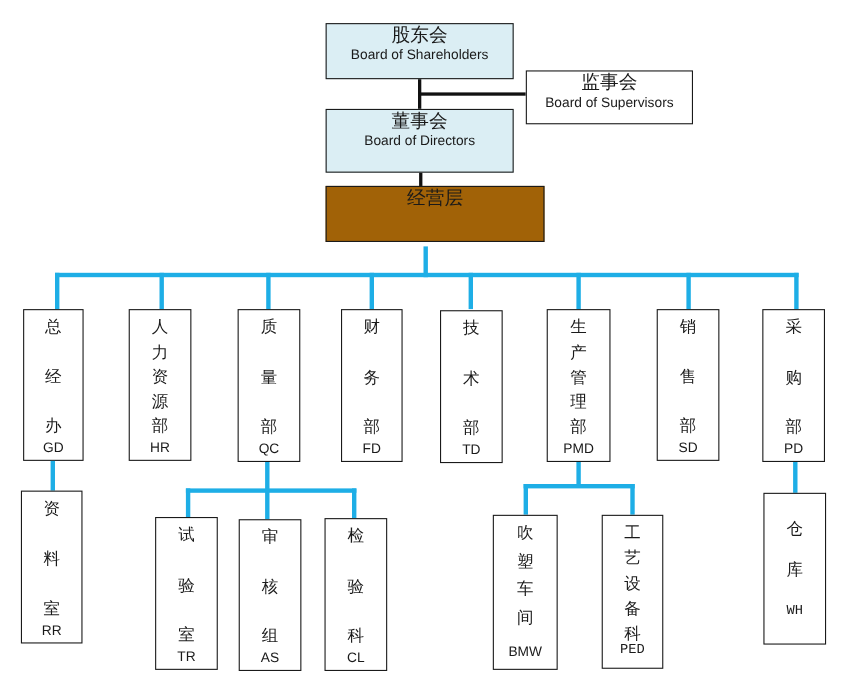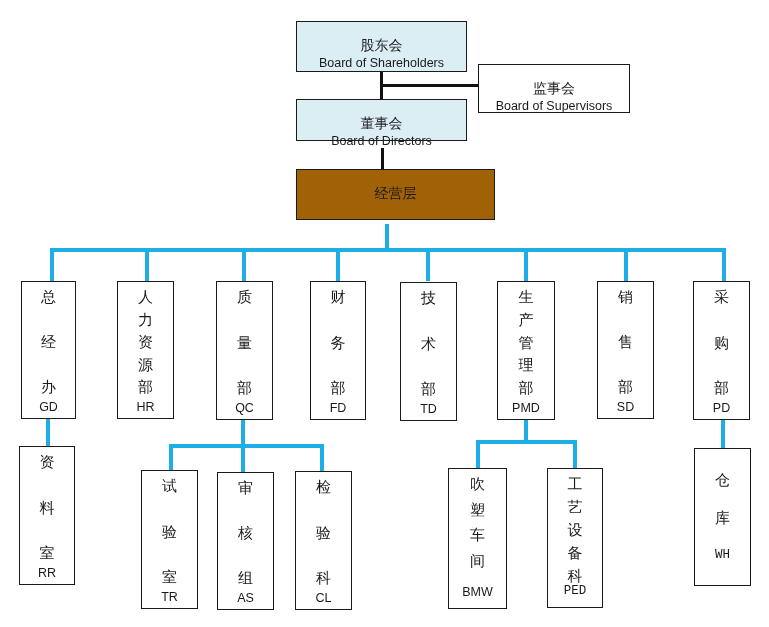--- a/index.html
+++ b/index.html
@@ -1,20 +1,20 @@
 <!DOCTYPE html>
 <html><head>
 <meta charset="utf-8">
 <style>
   html, body { margin: 0; padding: 0; background: #ffffff; }
   body { width: 769px; height: 627px; position: relative; overflow: hidden;
          font-family: "DejaVu Sans", "Liberation Sans", sans-serif; color: #1a1a1a; }
   .box { position: absolute; box-sizing: border-box; border: 1.5px solid #1a1a1a; background: #ffffff; }
   .box.top { background: #dbeef4; text-align: center; }
-  .box.top .cn { font-size: 14px; line-height: 20px; margin-top: 13px; display: block; }
+  .box.top .cn { font-size: 17px; line-height: 20px; margin-top: 0; display: block; }
   .box.top .en { font-size: 12.5px; line-height: 16px; display: block; font-family: "Liberation Sans", sans-serif; }
   .box.white-top { background: #ffffff; }
   .vbox { text-align: center; }
   .vbox .chars { position: absolute; left: 0; right: 0; top: 6px; bottom: 22px;
                  display: flex; flex-direction: column; align-items: center; justify-content: space-between; }
   .vbox .chars span { font-size: 15px; line-height: 18px; display: block; }
   .vbox .code { position: absolute; left: 0; right: 0; bottom: 3px; font-size: 12.5px; line-height: 16px;
                 font-family: "Liberation Sans", sans-serif; }
   .line-k { position: absolute; background: #111111; }
   .line-b { position: absolute; background: #1eaee6; }
@@ -27,21 +27,21 @@
 <div class="line-k" style="left: 381px; top: 148px; width: 3px; height: 25px; background: rgb(17, 17, 17);"></div>
 
 <div class="box top" style="left: 296px; top: 21px; width: 171px; height: 51px; background: rgb(219, 238, 244);">
   <span class="cn">股东会</span>
   <span class="en">Board of Shareholders</span>
 </div>
 <div class="box top white-top" style="left:478px; top:64px; width:152px; height:49px;">
   <span class="cn">监事会</span>
   <span class="en">Board of Supervisors</span>
 </div>
-<div class="box top" style="left: 296px; top: 99px; width: 171px; height: 42px; background: rgb(219, 238, 244);">
+<div class="box top" style="left: 296px; top: 99px; width: 171px; height: 58px; background: rgb(219, 238, 244);">
   <span class="cn">董事会</span>
   <span class="en">Board of Directors</span>
 </div>
 <div class="box top" style="left: 296px; top: 169px; width: 199px; height: 51px; background: #a16207;">
   <span class="cn">经营层</span>
 </div>
 
 <div class="line-b" style="left: 385px; top: 224px; width: 4px; height: 28px; background: rgb(30, 174, 230);"></div>
 <div class="line-b" style="left: 50px; top: 248px; width: 676px; height: 4px; background: rgb(30, 174, 230);"></div>
 <div class="line-b" style="left: 50px; top: 248px; width: 4px; height: 33px; background: rgb(30, 174, 230);"></div>

